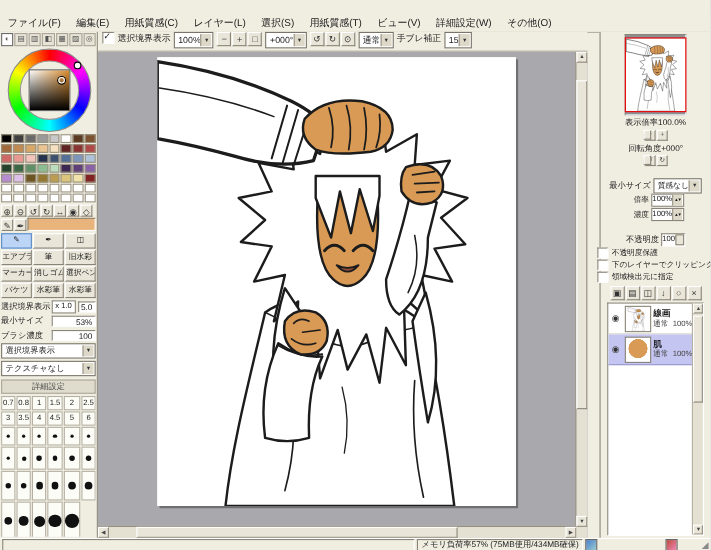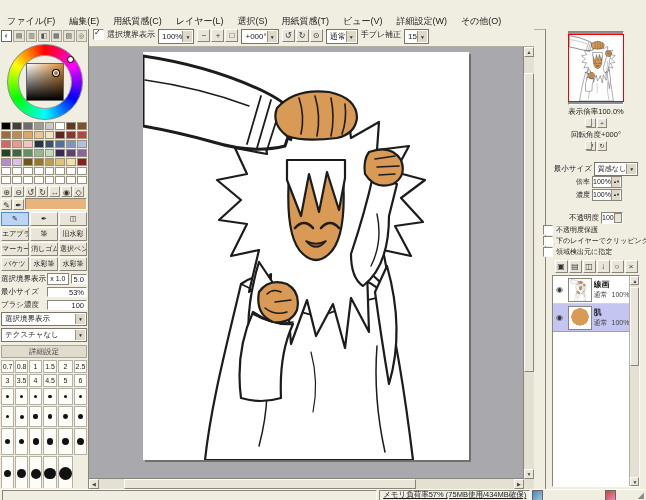--- a/index.html
+++ b/index.html
@@ -164,21 +164,21 @@
            flex-direction:column;border-left:1px solid #b5b0a1;}
   #lscroll .sarrow{width:9px;height:9px;}
   #lthumbbar{position:absolute;left:0;right:0;top:2px;height:40%;background:#e9e5d8;
              border:1px solid;border-color:#fff #8a8578 #8a8578 #fff;}
 
   
   #statusbar{position:absolute;left:0;bottom:0;width:646px;height:11px;background:#f0ede1;
              border-top:1px solid #fff;display:flex;align-items:center;gap:2px;padding:0 2px;
              box-sizing:border-box;font-size:7.5px;}
   .spanel{height:9px;border:1px solid;border-color:#8a8578 #fff #fff #8a8578;display:flex;
-          align-items:center;padding:0 3px;white-space:nowrap;text-decoration:underline;}
+          align-items:center;padding:0 3px;white-space:nowrap;}
   #sfill{flex:1;}
   .sind{height:9px;border:1px solid;border-color:#8a8578 #fff #fff #8a8578;padding:0 2px;
         color:#777;line-height:8px;margin-top:34px;}
   .chip{width:9px;height:9px;border:1px solid #666;}
   #chip1{background:linear-gradient(135deg,#4a7fd0,#9cc);}
   #chip2{background:linear-gradient(135deg,#c04a3a,#e8b);}
   #grip{color:#888;font-size:8px;line-height:9px;}
 </style>
 </head>
 <body>

